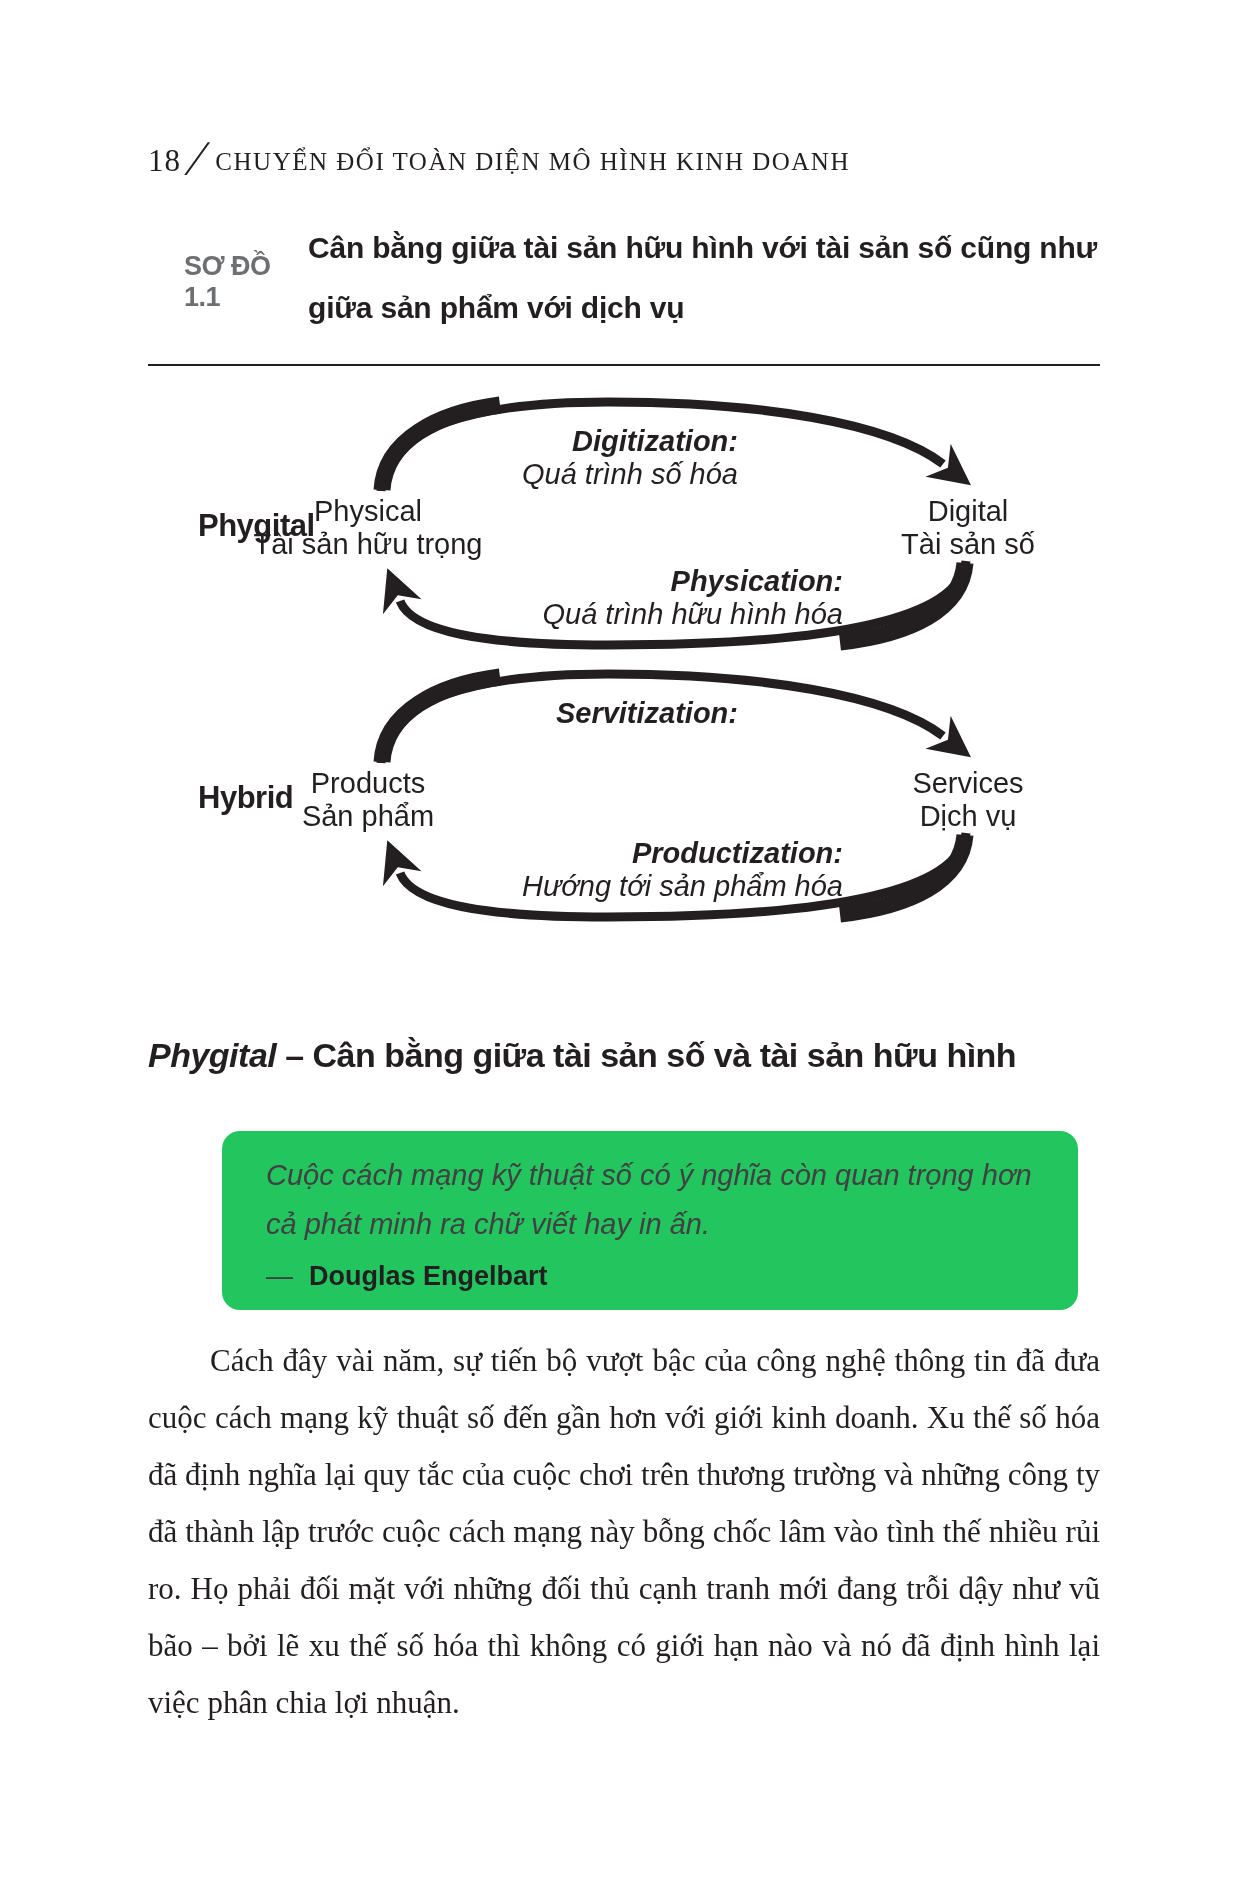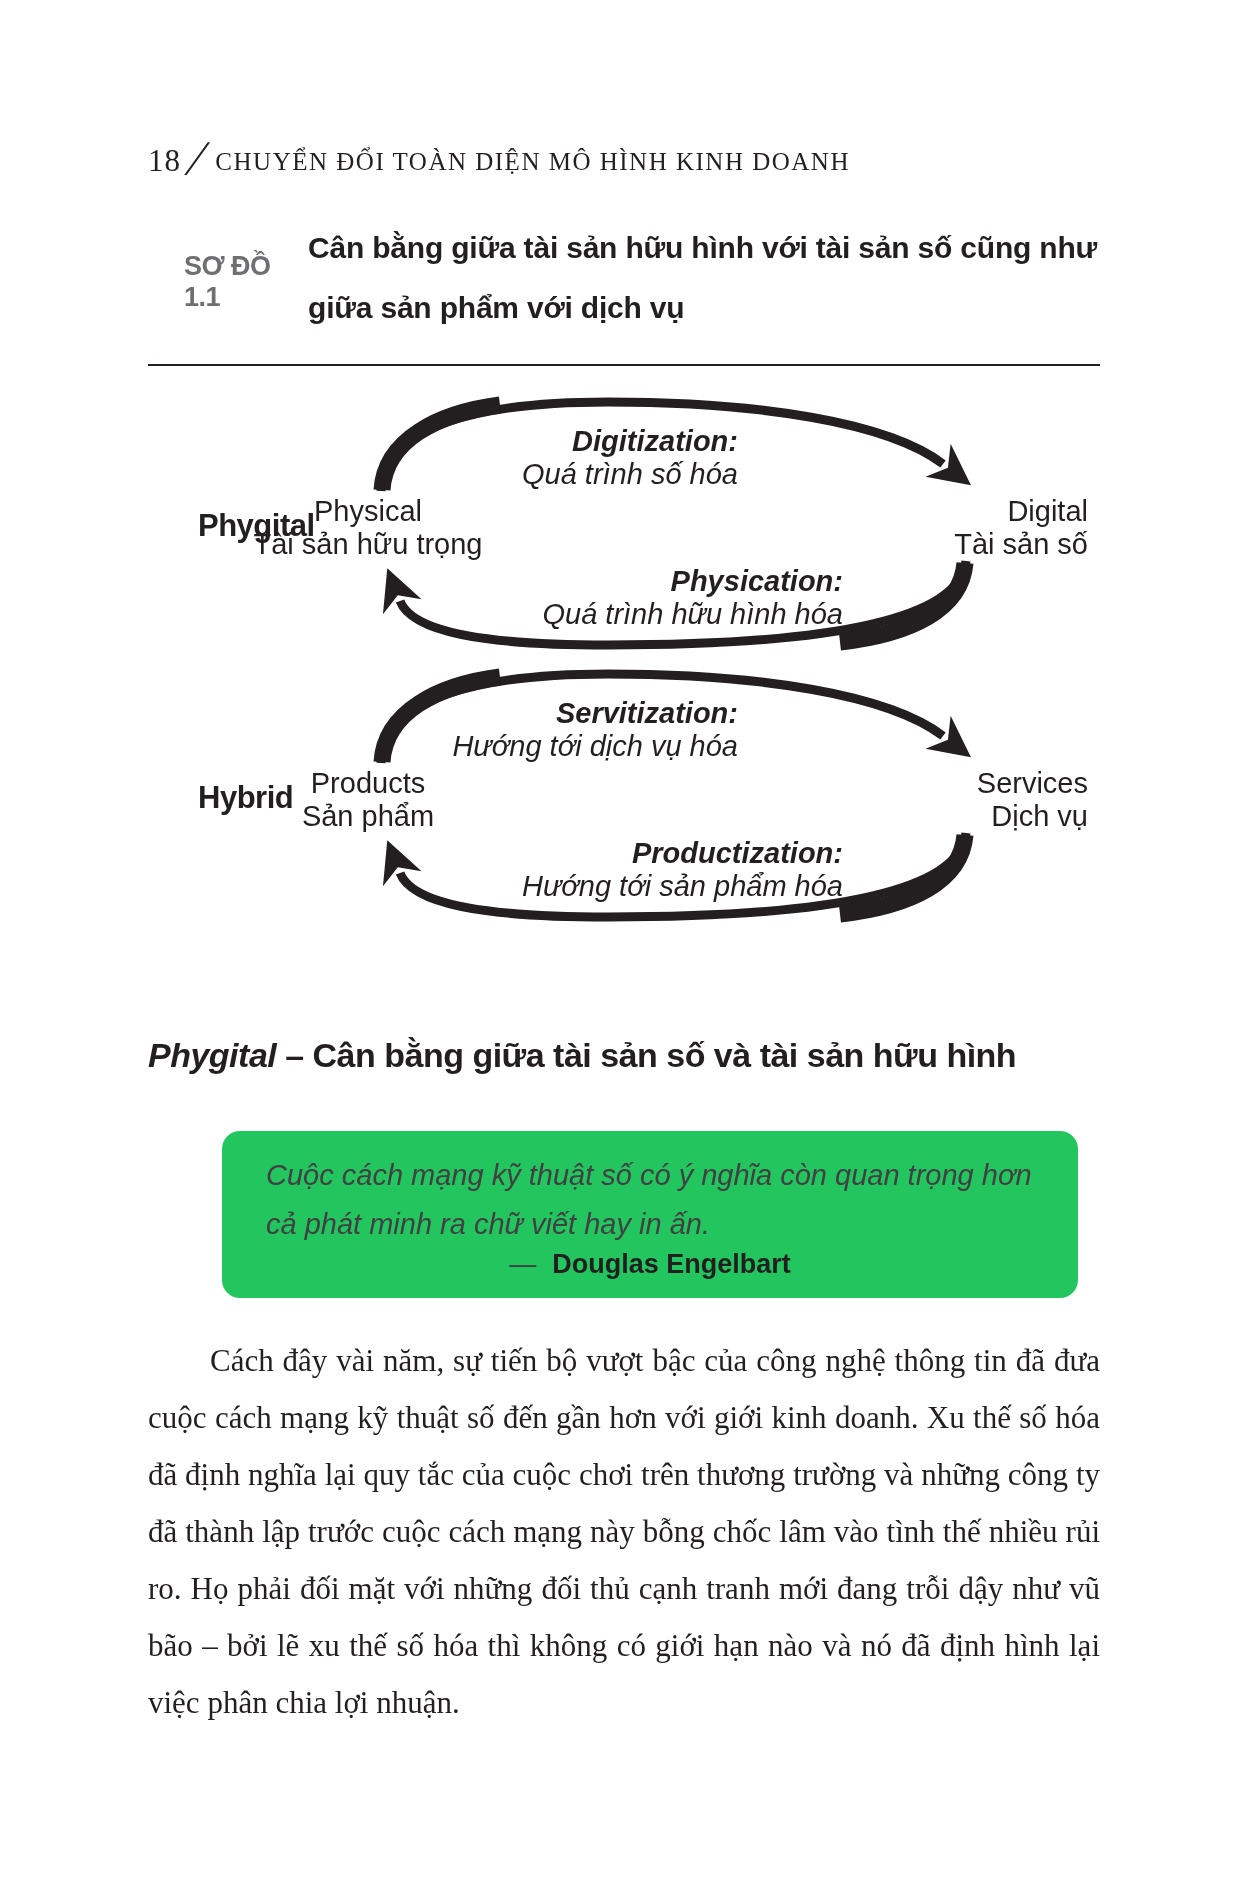--- a/index.html
+++ b/index.html
@@ -51,21 +51,21 @@
   .cycle-svg { position:absolute; left:0; top:0; }
   .side-label {
     position:absolute; left:50px; top:112px;
     font-size:31px; font-weight:700; letter-spacing:-0.5px;
   }
   .node {
     position:absolute; width:240px; top:99px;
     text-align:center; font-size:29px; line-height:33px;
   }
   .node-left  { left:100px; }
-  .node-right { left:700px;text-align:right; }
+  .node-right { left:700px; }
   .arc-label {
     position:absolute; width:360px; text-align:right;
     font-size:29px; line-height:31px; font-style:italic;
   }
   .arc-label .en { font-weight:700; display:block; margin-bottom:2px; }
   .arc-label .vi { display:block; }
   .arc-top    { left:230px; top:30px;  }
   .arc-bottom { left:335px; top:170px; }
 
   
@@ -79,21 +79,21 @@
   .quote-box {
     position:absolute; left:222px; top:1131px; width:856px;
     box-sizing:border-box;
     background:#22c55e; border-radius:18px;
     padding:20px 44px 18px 44px;
   }
   .quote-text {
     font-size:29px; font-style:italic; line-height:49px; color:#414042;
   }
   .quote-attribution {
-    margin-top:0; text-align:center; font-size:27px; color:#231f20;
+    margin-top:12px; text-align:left; font-size:27px; color:#231f20;
   }
   .quote-dash { font-weight:400; margin-right:16px; color:#414042; }
   .quote-author { font-weight:700; }
 
   
   .body-paragraph {
     position:absolute; left:148px; top:1332px; width:952px;
     margin:0;
     font-family:"Liberation Serif", serif;
     font-size:31px; line-height:57px;
@@ -168,21 +168,20 @@
     <div class="node node-left">
       <div>Products</div>
       <div>Sản phẩm</div>
     </div>
     <div class="node node-right">
       <div>Services</div>
       <div>Dịch vụ</div>
     </div>
     <div class="arc-label arc-top">
       <span class="en">Servitization:</span>
-      <span class="vi">Hướng tới dịch vụ hóa</span>
     </div>
     <div class="arc-label arc-bottom">
       <span class="en">Productization:</span>
       <span class="vi">Hướng tới sản phẩm hóa</span>
     </div>
   </div>
 
   <h2 class="section-heading"><span class="h-italic">Phygital</span><span> – Cân bằng giữa tài sản số và tài sản hữu hình</span></h2>
 
   <div class="quote-box">

